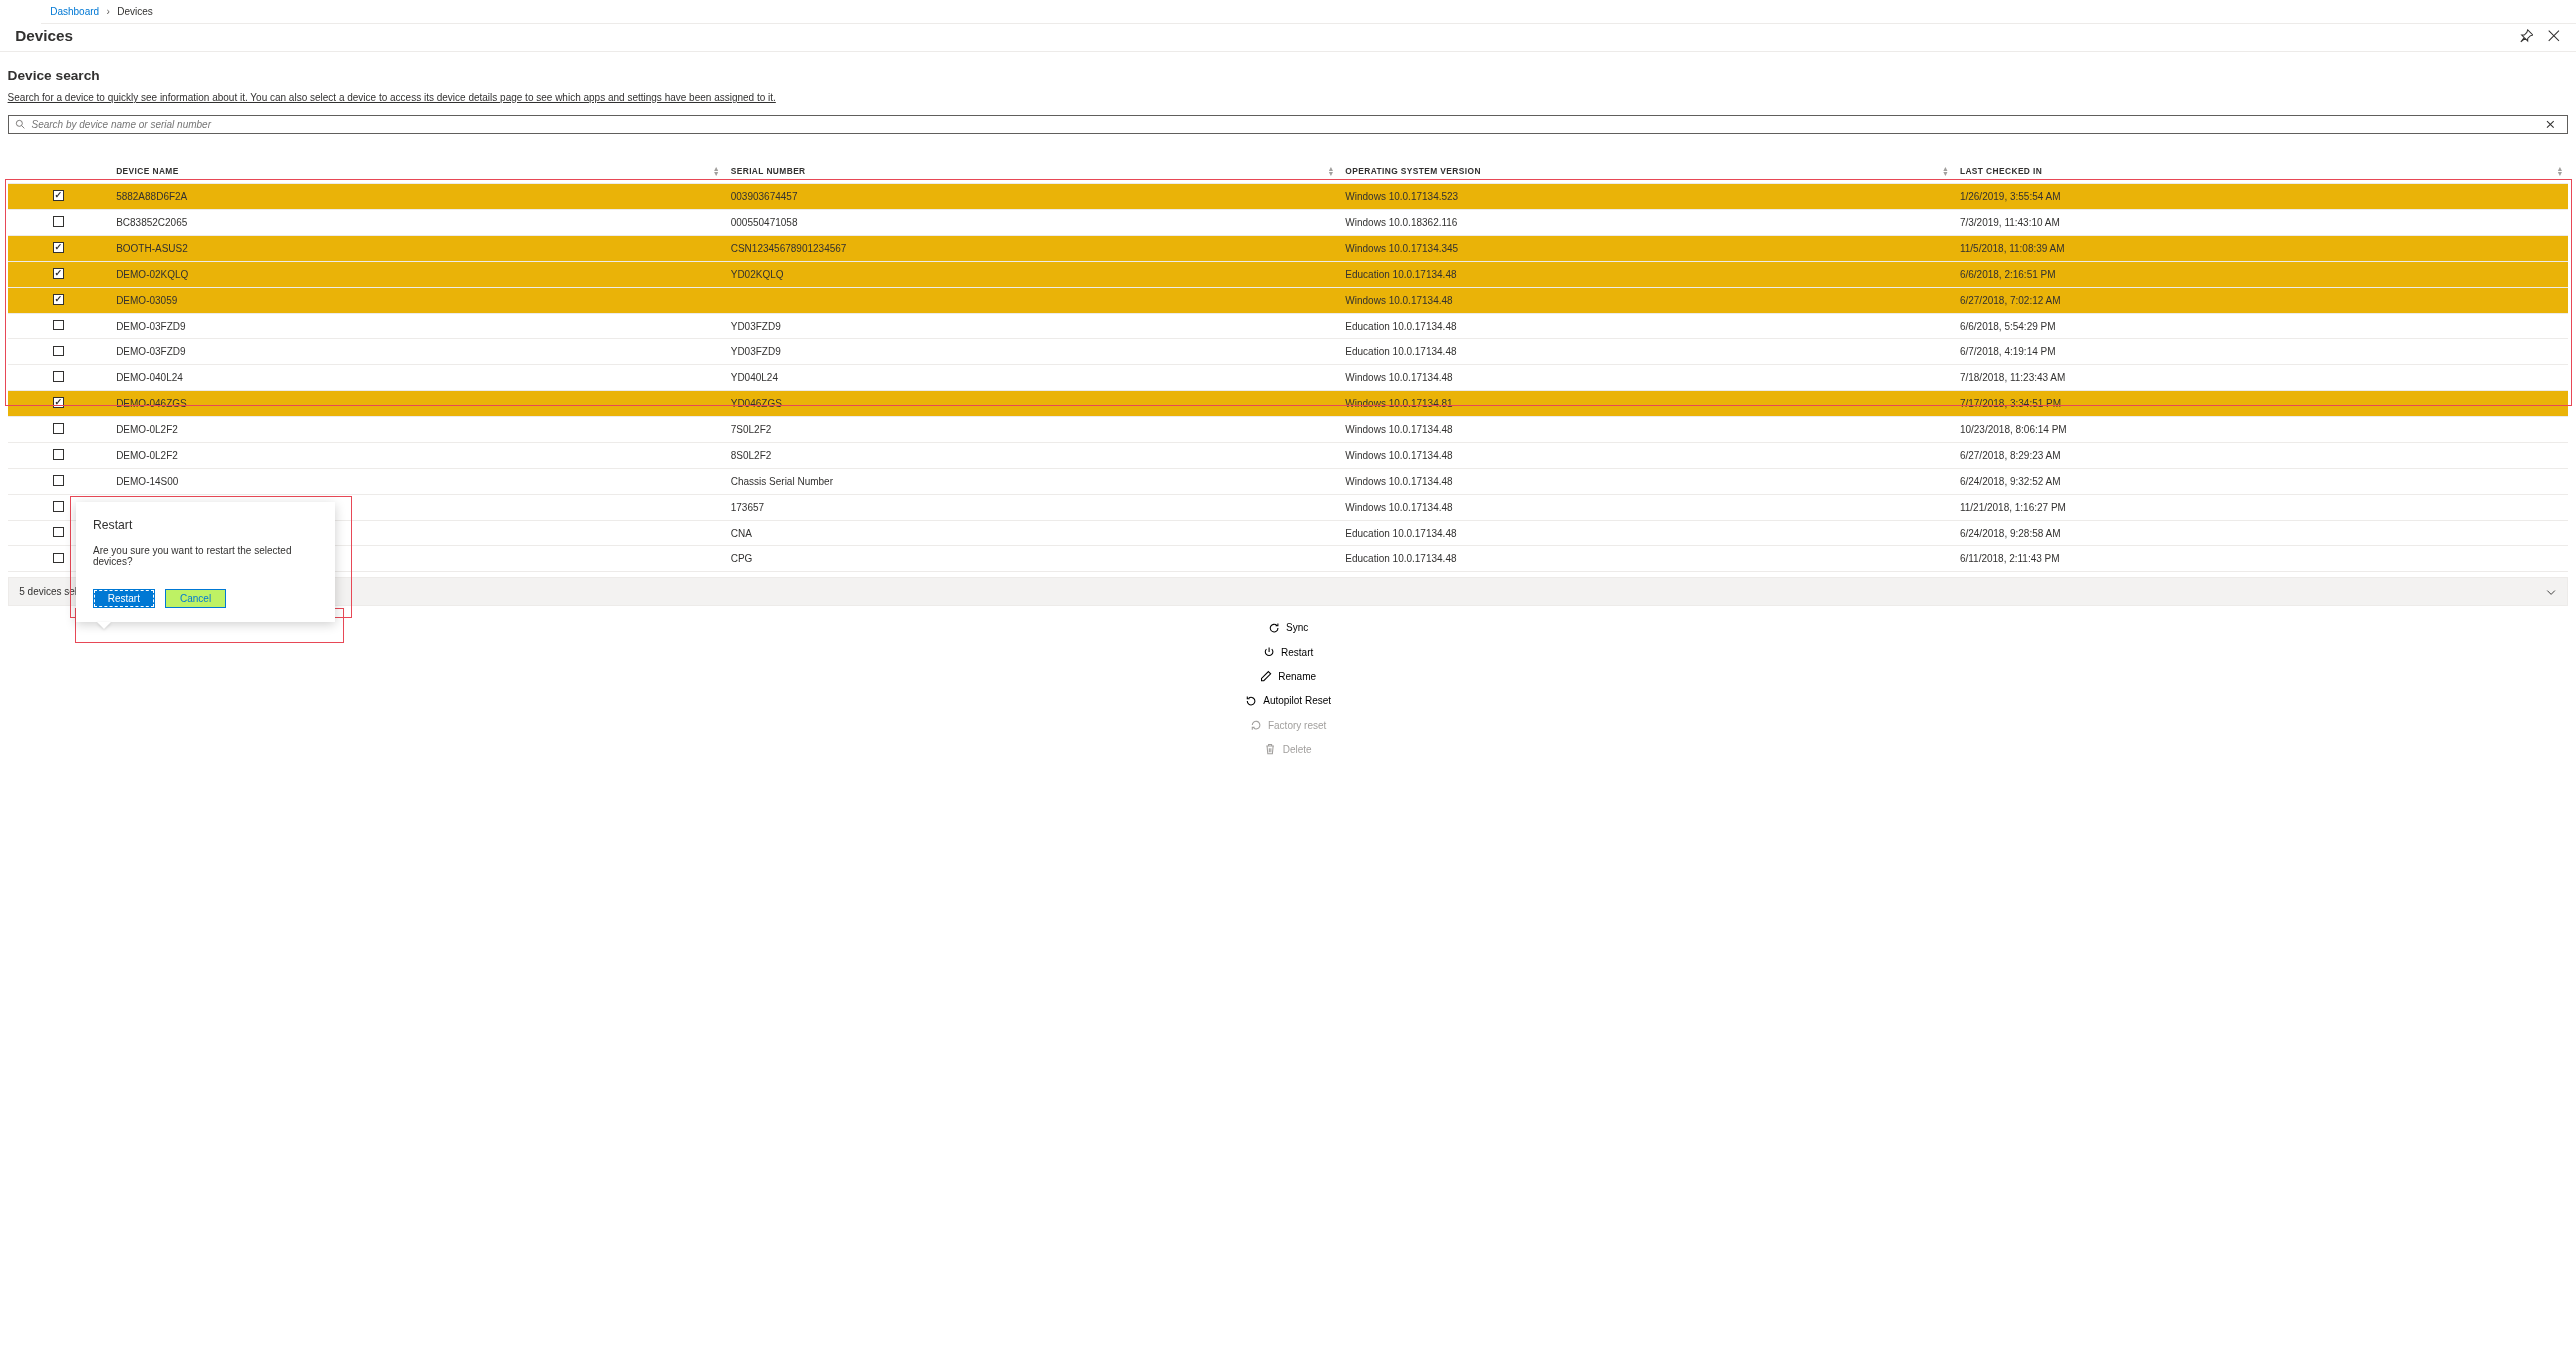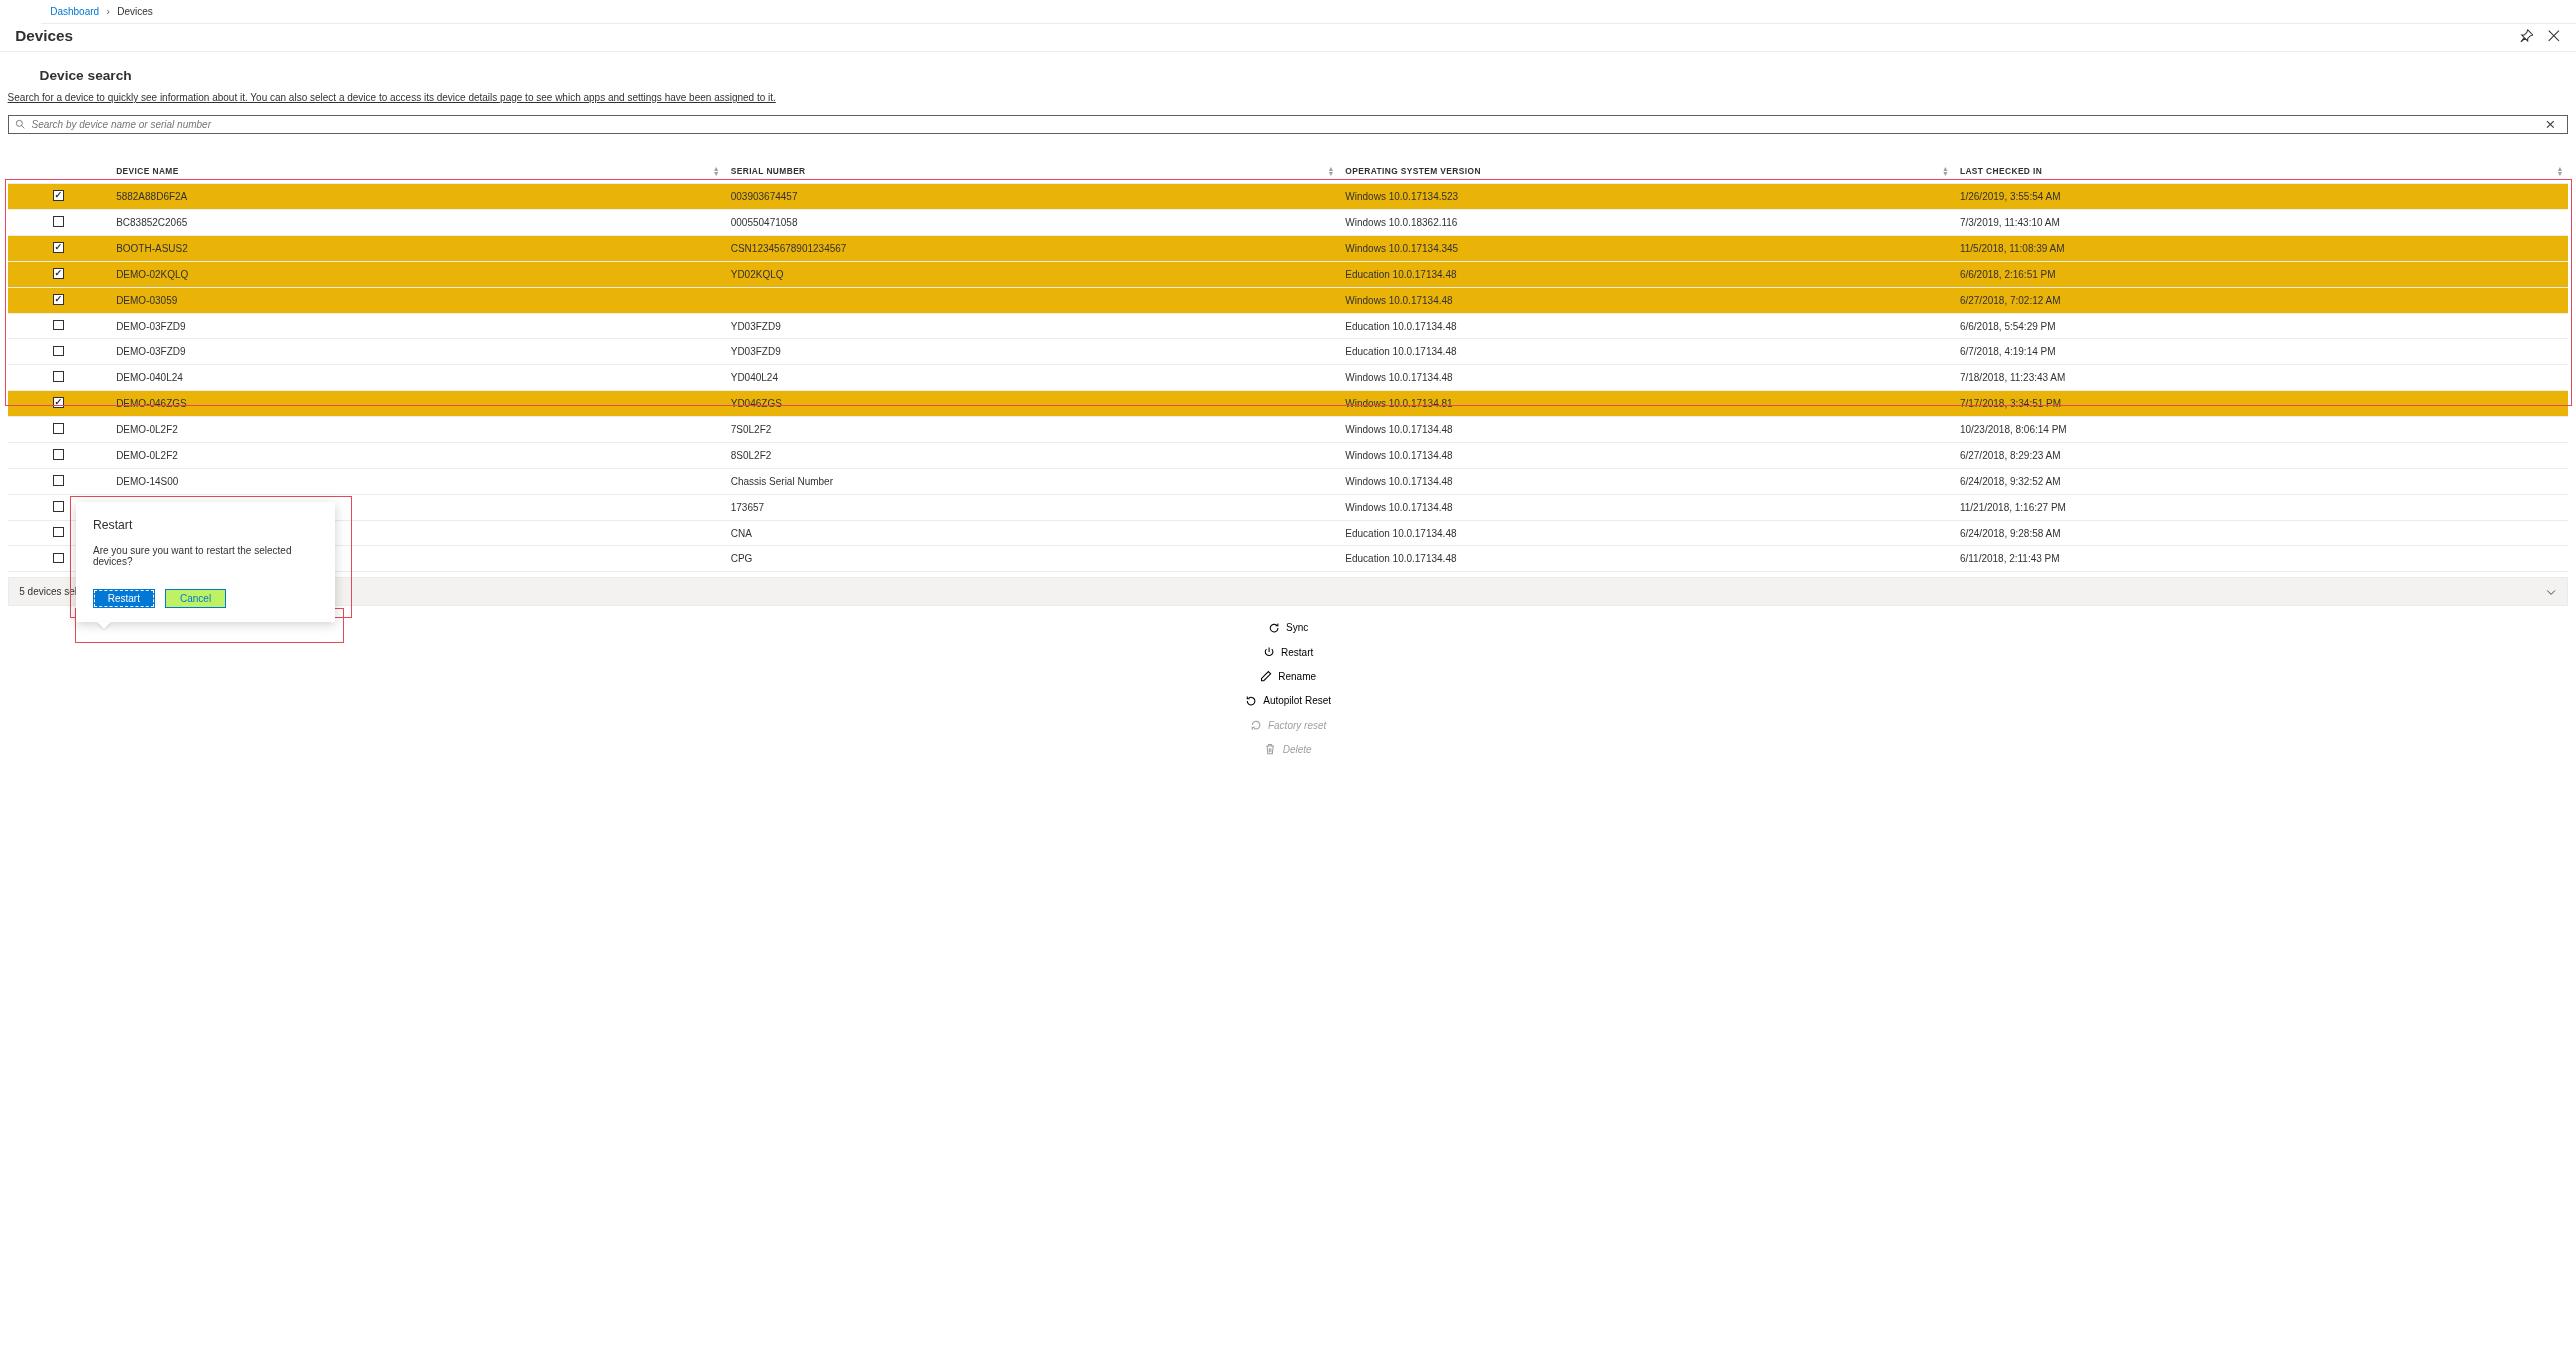--- a/index.html
+++ b/index.html
@@ -10,21 +10,21 @@
   .breadcrumb .sep { margin: 0 4.6px; color: #605e5c; }
   .breadcrumb .current { color: #323130; }
   
   .blade-header { display: flex; align-items: center; padding: 3.1px 15.3px 6.1px 15.3px; border-bottom: 0.8px solid #edebe9; }
   .blade-title { font-size: 15.3px; font-weight: 600; flex: 1; }
   .hdr-icon { width: 13.7px; height: 13.7px; margin-left: 13.7px; cursor: pointer; color: #323130; }
   
   .content { position: relative; height: calc(100% - 53px); }
   .scroll-area { position: absolute; inset: 0; overflow-y: scroll; padding: 15.3px 7.6px 0 7.6px; }
   
-  .section-title { font-size: 13.7px; font-weight: 600; margin-bottom: 9.2px; margin-left: 32px; }
+  .section-title { font-size: 13.7px; font-weight: 600; margin-bottom: 9.2px; }
   .section-desc { font-size: 10px; color: #323130; margin-bottom: 12px; text-decoration: underline; }
   
   .searchbox { display:flex; align-items:center; border:0.8px solid #605e5c; padding:3.1px 6.1px; margin-bottom:3.1px; }
   .searchbox svg { width:10.7px; height:10.7px; color:#605e5c; margin-right:6.1px; }
   .searchbox input { flex:1; border:none; outline:none; font-size:10px; font-style:italic; color:#605e5c; background:transparent; }
   .searchbox .clear { width:10.7px; height:10.7px; cursor:pointer; }
   
   table { width:100%; border-collapse: collapse; table-layout:fixed;margin-top:24px; }
   thead th { text-align:left; font-size:8.4px; font-weight:600; letter-spacing:0.4px; padding:7.6px 6.1px; border-bottom:0.8px solid #edebe9; position:relative; }
   thead th .sort { position:absolute; right:4.6px; top:50%; transform:translateY(-50%); color:#a19f9d; font-size:6.9px; line-height:5.3px; }
@@ -36,21 +36,21 @@
   
   .highlight-box { position:absolute; border:0.8px solid #e74856; pointer-events:none; }
   
   .status-bar { display:flex; align-items:center; background:#f3f2f1; border:0.8px solid #edebe9; padding:7.6px 10.7px; margin-top:4.6px; }
   .status-bar .txt { flex:1; font-size:10px; }
   .status-bar .chevron { width:12.2px; height:12.2px; }
   
   .action-bar { display:flex; align-items:center; padding:9.2px 6.1px 7.6px 6.1px; gap:0;flex-direction:column; }
   .action-btn { display:flex; align-items:center; padding:6.1px 10.7px; font-size:10px; cursor:pointer; background:transparent; border:none; }
   .action-btn svg { width:12.2px; height:12.2px; margin-right:6.1px; }
-  .action-btn.disabled { color:#a19f9d;font-style:italic; }
+  .action-btn.disabled { color:#a19f9d; }
   .action-btn.disabled svg { color:#a19f9d; }
   
   .dialog { position:absolute; left:76px; top:450px; width:259px; background:#fff; box-shadow:0 3.1px 10.7px rgba(0,0,0,0.2); padding:15.3px 17px 13.7px 17px; z-index:20; }
   .dialog::after { content:""; position:absolute; bottom:-7.6px; left:21.4px; width:0; height:0; border-left:7.6px solid transparent; border-right:7.6px solid transparent; border-top:7.6px solid #fff; filter: drop-shadow(0 1.5px 1.5px rgba(0,0,0,0.15)); }
   .dialog h3 { font-size:12.2px; font-weight:400; margin-bottom:13.7px; }
   .dialog p { font-size:10px; margin-bottom:21.4px; }
   .dialog .btns { display:flex; gap:10.7px; }
   .dlg-btn { padding:3.1px 13.7px; font-size:10px; cursor:pointer; border:0.8px solid #0078d4; background:#bef264; color:#0078d4; }
   .dlg-btn.primary { background:#0078d4; color:#fff; outline:0.8px dashed #fff; outline-offset:-2.3px; border:1.5px solid #0078d4; }
 </style>

